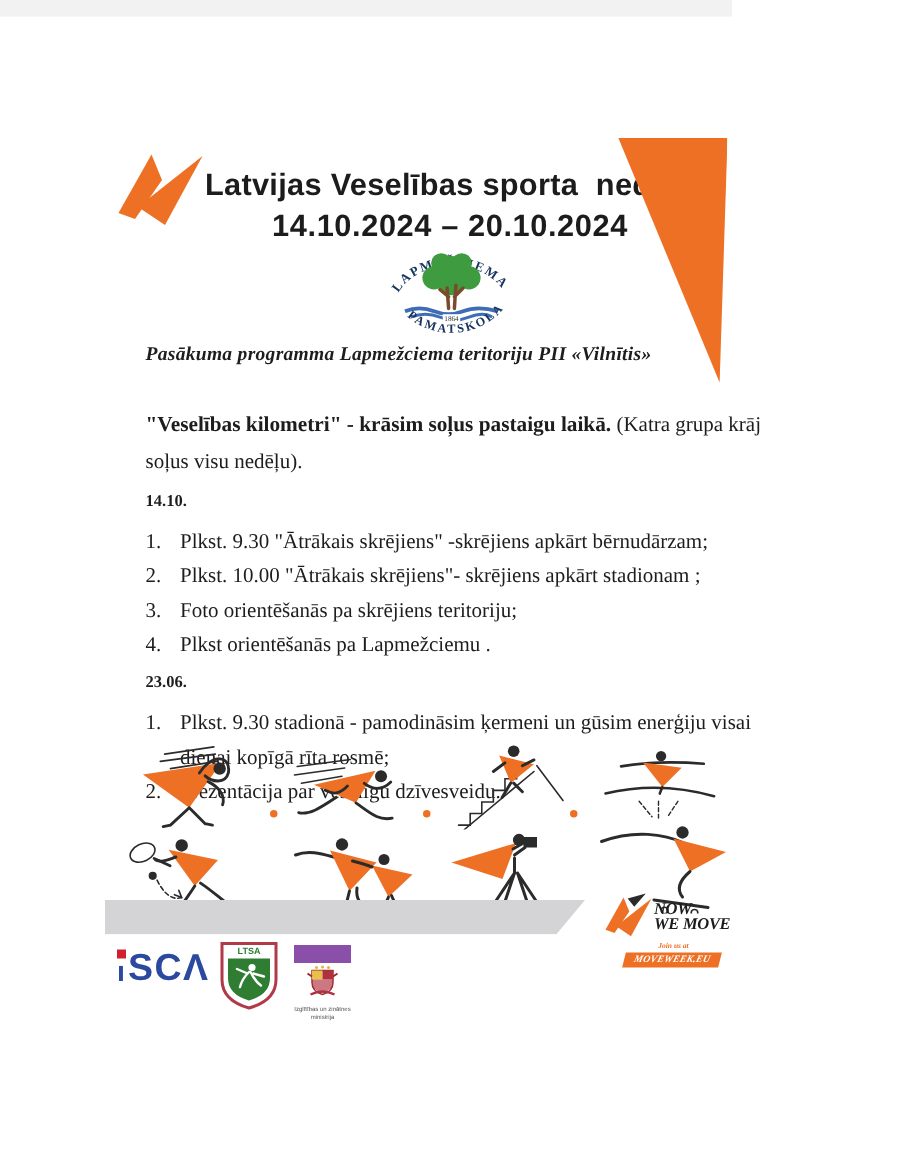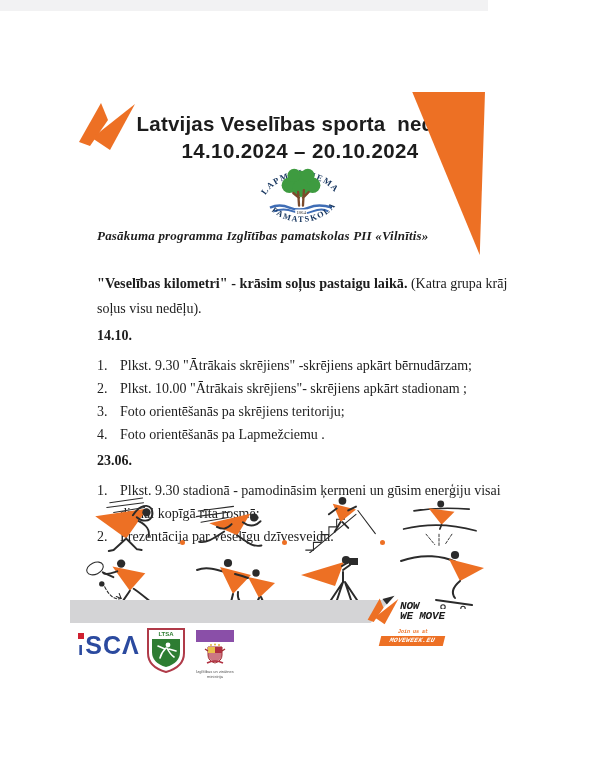--- a/index.html
+++ b/index.html
@@ -13,36 +13,36 @@
       font-family:"Liberation Sans",sans-serif;font-weight:bold;color:#1c1c1c;}
   #title-line1{font-size:20.5px;white-space:pre;letter-spacing:0.2px;}
   #title-line2{font-size:20.5px;margin-top:3px;letter-spacing:0.4px;}
   #orange-wedge{left:410px;top:92px;width:75px;height:163px;background:#ED7024;
       -webkit-clip-path:polygon(3% 0,100% 0,93% 100%);clip-path:polygon(3% 0,100% 0,93% 100%);}
   
   #content{left:97px;top:228px;width:415px;font-size:14px;}
   #subtitle{font-weight:bold;font-style:italic;font-size:13px;letter-spacing:0.2px;}
   #intro{margin:27px 0 7px 0;line-height:25px;width:412px;}
   #intro b{font-size:14.2px;}
-  .day-heading{font-weight:bold;font-size:14px;margin:7px 0 10px 0;}
+  .day-heading{font-weight:bold;font-size:11px;margin:7px 0 10px 0;}
   .li{display:flex;line-height:23px;}
   .li .num{width:23px;flex:0 0 23px;}
   .li .li-text{width:392px;}
   
   #figures{left:75px;top:490px;width:440px;height:130px;}
   #figures svg{position:absolute;}
   .stick{stroke:#2b2b2b;stroke-width:2;fill:none;stroke-linecap:round;stroke-linejoin:round;}
   .thin{stroke:#2b2b2b;stroke-width:1.1;fill:none;stroke-linecap:round;}
   .tri{fill:#ED7024;}
   .headc{fill:#2b2b2b;}
   .dot{position:absolute;width:5px;height:5px;border-radius:50%;background:#ED7024;}
   
   #gray-band{left:70px;top:600px;width:320px;height:23px;background:#d4d4d6;
       -webkit-clip-path:polygon(0 0,100% 0,94% 100%,0 100%);clip-path:polygon(0 0,100% 0,94% 100%,0 100%);}
-  #nwm{left:366px;top:595px;width:90px;font-family:Liberation Mono, monospace;}
+  #nwm{left:402px;top:595px;width:90px;font-family:Liberation Serif, serif;}
   #nwm-top{display:flex;align-items:center;}
   #nwm-text{font-style:italic;font-weight:bold;font-size:11px;line-height:10.5px;color:#1c1c1c;letter-spacing:-0.2px;}
   #nwm-join{font-size:5px;color:#ED7024;font-style:italic;font-weight:bold;text-align:center;margin:2px 0 1px 14px;width:66px;}
   #nwm-banner{margin-left:14px;width:64px;height:10px;background:#ED7024;transform:skewX(-14deg);
       color:#ffffff;font-size:6.5px;font-weight:bold;font-style:italic;text-align:center;line-height:10px;letter-spacing:0.2px;}
   #isca{left:78px;top:633px;font-family:"Liberation Sans",sans-serif;font-weight:bold;
       font-size:25px;color:#2b4a9f;letter-spacing:1px;line-height:24px;display:flex;align-items:flex-start;}
   #isca .i-col{display:flex;flex-direction:column;align-items:center;margin-right:1px;}
   #isca .i-dot{width:6px;height:6px;background:#cf2030;margin-bottom:1px;}
   #isca .i-stem{font-size:19px;line-height:17px;}
@@ -90,41 +90,41 @@
     <path d="M18,48 Q28,44 38,48 T58,48 T82,48" stroke="#3F6DB5" stroke-width="2.6" fill="none"></path>
     <path d="M22,52 Q32,48 42,52 T62,52 T78,52" stroke="#3F6DB5" stroke-width="2" fill="none"></path>
     <rect x="44" y="50" width="12" height="6" fill="#ffffff"></rect>
     <text x="50" y="55" text-anchor="middle" font-family="Liberation Serif,serif" font-size="5" fill="#333333">1864</text>
     <text font-family="Liberation Serif,serif" font-size="8.5" font-weight="bold" fill="#16355e" letter-spacing="1.5">
       <textPath href="#arcB" startOffset="8%">PAMATSKOLA</textPath>
     </text>
   </svg>
 
   <div class="abs" id="content">
-    <div id="subtitle">Pasākuma programma Izglītības pamatskolas PII «Vilnītis»</div>
+    <div id="subtitle">Pasākuma programma Lapmežciema teritoriju PII «Vilnītis»</div>
 
     <p id="intro"><b>"Veselības kilometri" - krāsim soļus pastaigu laikā.</b><span> (Katra grupa krāj soļus visu nedēļu).</span></p>
 
     <div class="day-heading">14.10.</div>
 
     <div class="li">
       <span class="num">1.</span>
       <span class="li-text">Plkst. 9.30 "Ātrākais skrējiens" -skrējiens apkārt bērnudārzam;</span>
     </div>
     <div class="li">
       <span class="num">2.</span>
       <span class="li-text">Plkst. 10.00 "Ātrākais skrējiens"- skrējiens apkārt stadionam ;</span>
     </div>
     <div class="li">
       <span class="num">3.</span>
       <span class="li-text">Foto orientēšanās pa skrējiens teritoriju;</span>
     </div>
     <div class="li">
       <span class="num">4.</span>
-      <span class="li-text">Foto orientēšanās pa Lapmežciemu .</span>
+      <span class="li-text">Plkst orientēšanās pa Lapmežciemu .</span>
     </div>
 
     <div class="day-heading">23.06.</div>
 
     <div class="li">
       <span class="num">1.</span>
       <span class="li-text">Plkst. 9.30 stadionā - pamodināsim ķermeni un gūsim enerģiju visai dienai kopīgā rīta rosmē;</span>
     </div>
     <div class="li">
       <span class="num">2.</span>

